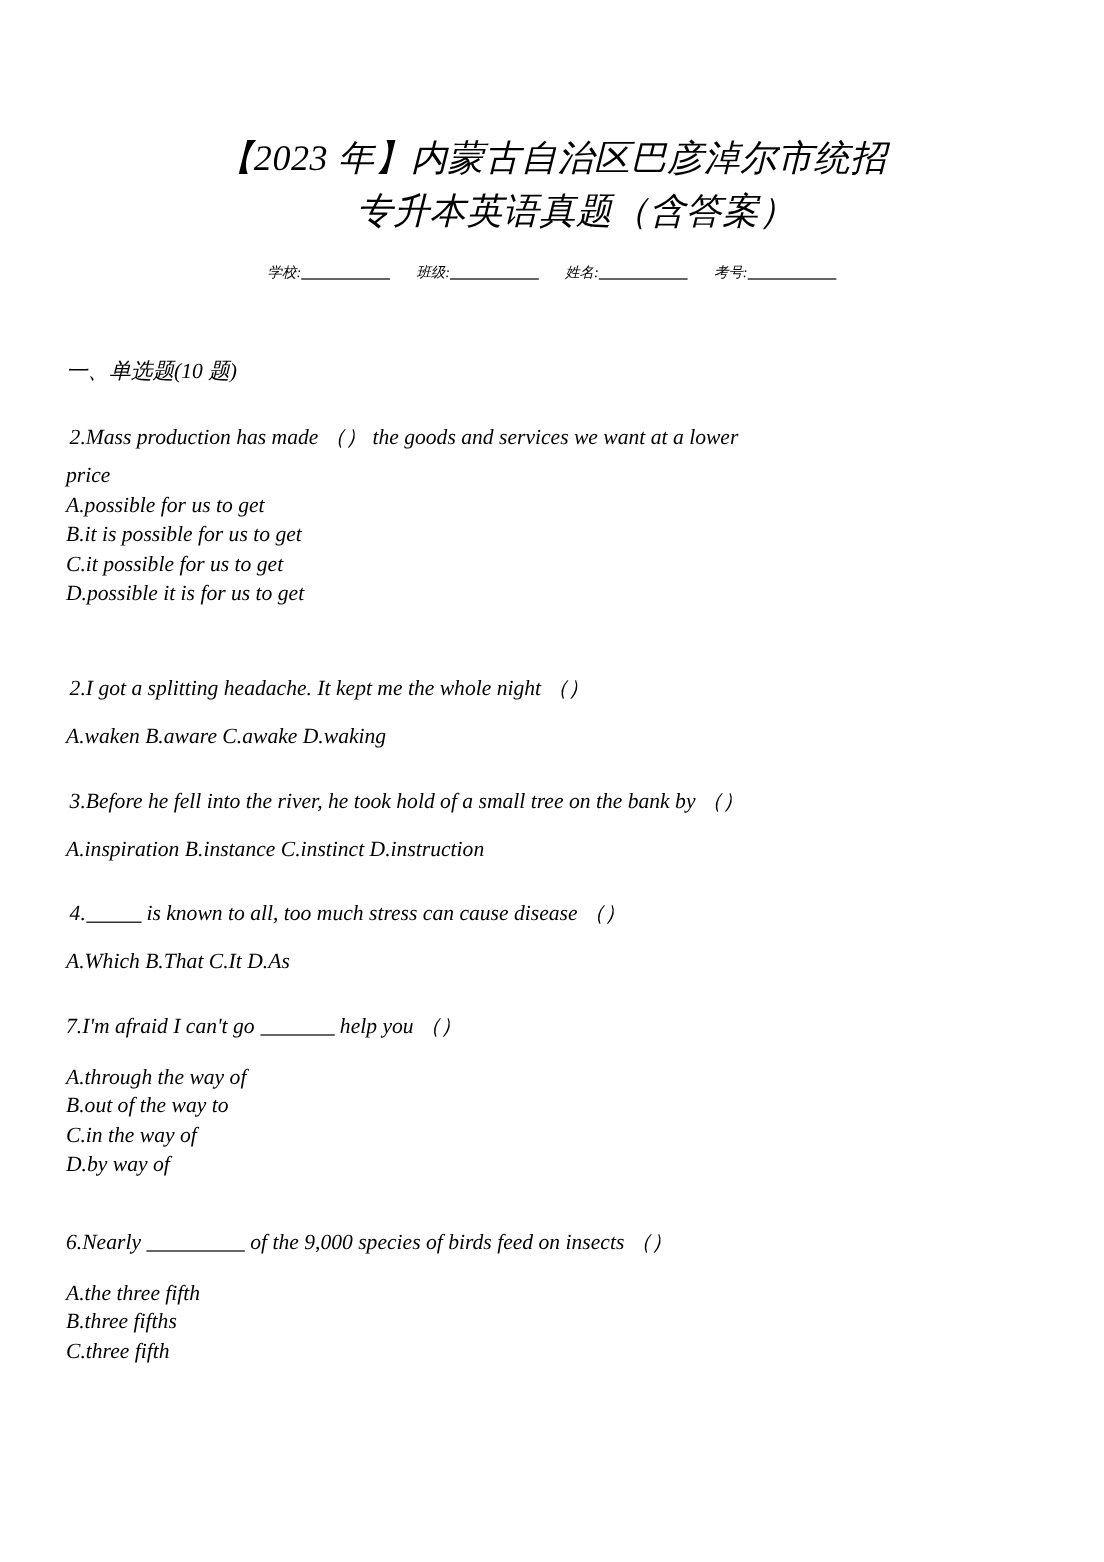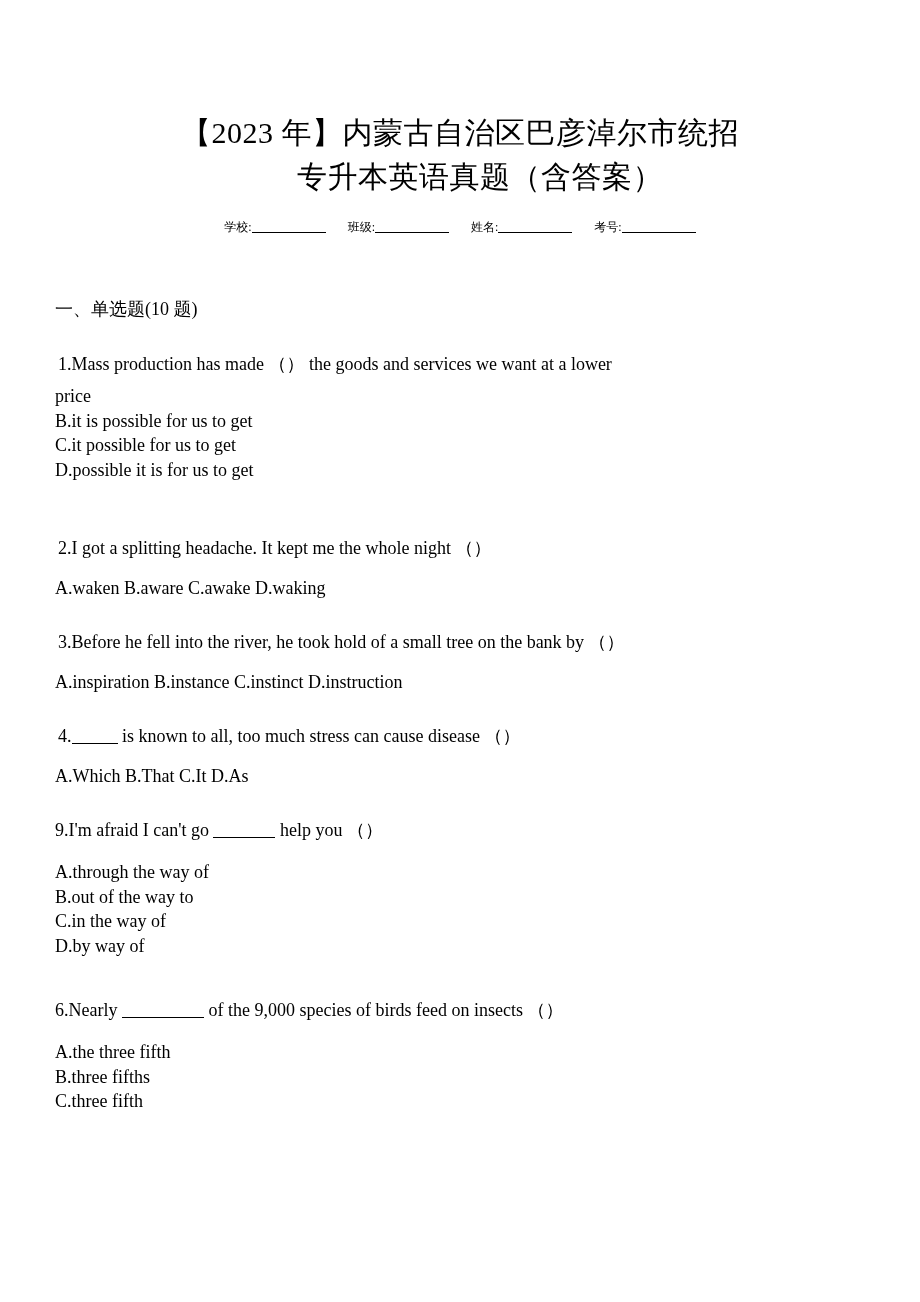--- a/index.html
+++ b/index.html
@@ -15,20 +15,21 @@
     font-family: "Liberation Serif", "DejaVu Serif", serif;
     color: #000000;
     overflow: hidden;
   }
   .page {
     width: 920px;
     height: 1302px;
     box-sizing: border-box;
     padding: 0;
     position: relative;
+    font-style: italic;
   }
 
   
   .doc-title {
     text-align: center;
     font-size: 30px;
     line-height: 42px;
     letter-spacing: 0.5px;
     margin: 0;
     padding-top: 112px;
@@ -125,23 +126,24 @@
 
   <div class="info-line">
     <span class="info-field"><span class="info-label">学校:</span><span class="blank-u blank-info"></span></span><span class="info-field"><span class="info-label">班级:</span><span class="blank-u blank-info"></span></span><span class="info-field"><span class="info-label">姓名:</span><span class="blank-u blank-info"></span></span><span class="info-field"><span class="info-label">考号:</span><span class="blank-u blank-info"></span></span>
   </div>
 
   <div class="content">
 
     <div class="section-heading">一、单选题(10 题)</div>
 
     <div class="question-block">
-      <p class="q-stem indented">1.Mass production has made （） the goods and services we want at a lower</p>
+      <p class="q-stem indented">2.Mass production has made （） the goods and services we want at a lower</p>
       <div class="q-options-stacked">
         <span class="opt">price</span>
+        <span class="opt">A.possible for us to get</span>
         <span class="opt">B.it is possible for us to get</span>
         <span class="opt">C.it possible for us to get</span>
         <span class="opt">D.possible it is for us to get</span>
       </div>
     </div>
 
     <div class="gap-lg"></div>
 
     <div class="question-block">
       <p class="q-stem indented">2.I got a splitting headache. It kept me the whole night （）</p>
@@ -158,21 +160,21 @@
     <div class="gap-sm"></div>
 
     <div class="question-block">
       <p class="q-stem indented"><span>4.</span><span class="blank-u blank-q4"></span><span> is known to all, too much stress can cause disease （）</span></p>
       <p class="q-options-inline">A.Which B.That C.It D.As</p>
     </div>
 
     <div class="gap-sm"></div>
 
     <div class="question-block">
-      <p class="q-stem"><span>9.I'm afraid I can't go </span><span class="blank-u blank-q5"></span><span> help you （）</span></p>
+      <p class="q-stem"><span>7.I'm afraid I can't go </span><span class="blank-u blank-q5"></span><span> help you （）</span></p>
       <div class="gap-sm"></div>
       <div class="q-options-stacked">
         <span class="opt">A.through the way of</span>
         <span class="opt">B.out of the way to</span>
         <span class="opt">C.in the way of</span>
         <span class="opt">D.by way of</span>
       </div>
     </div>
 
     <div class="gap-md"></div>

